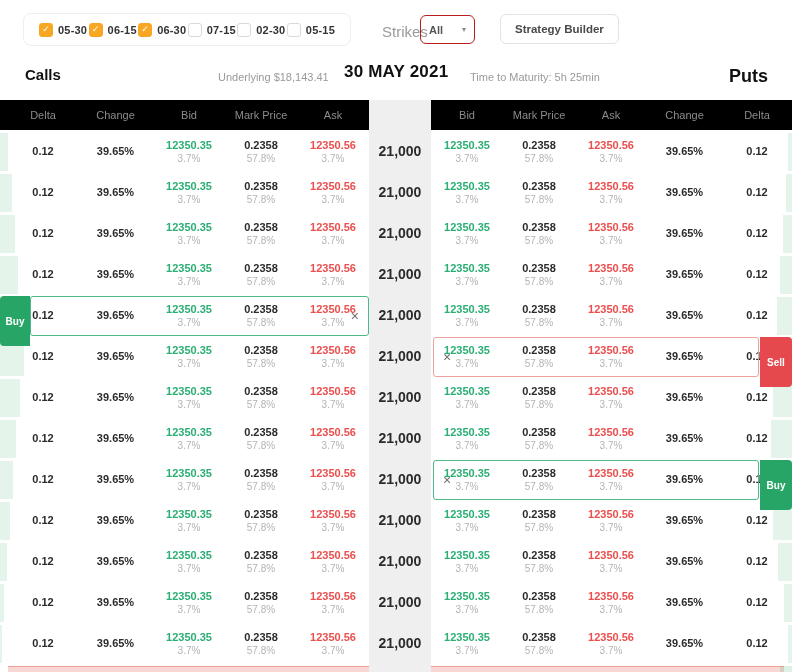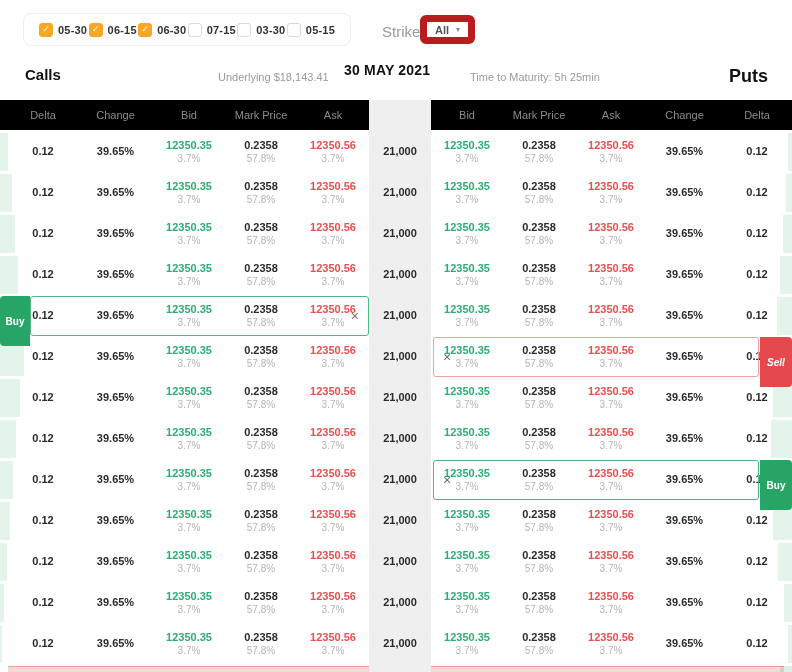--- a/index.html
+++ b/index.html
@@ -12,35 +12,35 @@
     border:1px solid #eeeeee; border-radius:8px; display:flex; align-items:center;
     justify-content:space-between; padding:0 15px; }
   .chk-item { display:flex; align-items:center; gap:5px; cursor:pointer; }
   .chk { width:14px; height:14px; border-radius:3px; display:flex; align-items:center;
     justify-content:center; font-size:9px; line-height:1; }
   .chk.on  { background:#f7a723; color:#fff; border:1px solid #f7a723; }
   .chk.off { background:#fff; color:transparent; border:1px solid #d9d9d9; }
   .chk-label { font-size:11px; font-weight:700; color:#333; letter-spacing:.2px; }
   .strikes-label { position:absolute; left:382px; top:23px; font-size:15px; color:#9a9a9a; }
   .strikes-select { position:absolute; left:420px; top:15px; width:55px; height:29px;
-    border:7px solid #b91c1c; border-radius:6px; display:flex; align-items:center;
+    border:1px solid #b91c1c; border-radius:6px; display:flex; align-items:center;
     justify-content:space-between; padding:0 8px; cursor:pointer; }
   .strikes-value { font-size:11px; color:#555; font-weight:600; }
   .caret { font-size:8px; color:#8a8a8a; }
   .builder-btn { position:absolute; left:500px; top:14px; height:30px;
     border:1px solid #e3e3e3; border-radius:6px; background:#fff; padding:0 14px;
     font-size:11.5px; font-weight:600; color:#4a4a4a; display:flex; align-items:center;
     cursor:pointer; }
 
   
   #summary { position:relative; height:40px; }
   .calls-lbl { position:absolute; left:25px; top:6px; font-size:15px; font-weight:700; color:#111; }
   .puts-lbl  { position:absolute; right:24px; top:6px; font-size:18px; font-weight:700; color:#111; }
   .underlying { position:absolute; left:218px; top:11px; font-size:11px; color:#9a9a9a; }
-  .exp-date  { position:absolute; left:344px; top:2px; font-size:14px; font-weight:800;
+  .exp-date  { position:absolute; left:344px; top:2px; font-size:17px; font-weight:800;
     color:#111; letter-spacing:.2px; }
   .maturity  { position:absolute; left:470px; top:11px; font-size:11px; color:#9a9a9a; }
 
   
   .grid-cols { display:grid;
     grid-template-columns:70px 75px 72px 72px 72px 62px 72px 72px 72px 75px 70px; }
   #thead { height:30px; background:#000000; margin-bottom:3px; padding:0 8px;
     align-items:center; }
   .th { font-size:11px; color:#8c8c8c; text-align:center; }
 
@@ -50,42 +50,42 @@
 
   .row { position:relative; height:38px; margin:0 8px 3px 8px; }
   .row-grid { position:relative; height:38px; }
   .cell { background:#fff; display:flex; flex-direction:column; align-items:center;
     justify-content:center; line-height:1.25; }
   .cell.strike-cell { background:transparent; }
   .num  { font-size:11px; font-weight:700; color:#2b2b2b; }
   .num.green { color:#2bae74; }
   .num.red   { color:#ea4f4e; }
   .sub  { font-size:10px; color:#b4b4b4; }
-  .strike-txt { font-size:11px; font-weight:700; color:#2b2b2b; }
+  .strike-txt { font-size:14px; font-weight:700; color:#2b2b2b; }
 
   .depth { position:absolute; top:0; height:38px; background:rgba(61,175,112,.14); z-index:1; }
   .depth.l { left:-8px; } .depth.r { right:-8px; }
 
   .selbox { position:absolute; top:-1px; height:40px; border-radius:3px; z-index:2; }
   .selbox.call { left:22px; width:339px; }
   .selbox.put  { left:425px; width:326px; }
   .selbox.green { border:1px solid #4fb888; }
   .selbox.red   { border:1px solid #eda29e; }
   .selbox .x { position:absolute; top:50%; transform:translateY(-50%); font-size:14px;
     color:#6f6f6f; cursor:pointer; line-height:1; }
   .selbox.call .x { right:9px; }
   .selbox.put  .x { left:9px; }
 
   .side-btn { position:absolute; top:-1px; height:50px; z-index:3; color:#fff;
     font-size:10px; font-weight:700; display:flex; align-items:center;
     justify-content:center; cursor:pointer; }
   .side-btn.left  { left:-8px;  width:30px; border-radius:4px 0 0 4px; }
   .side-btn.right { right:-8px; width:32px; border-radius:0 4px 4px 0; }
   .side-btn.buy  { background:#27a567; }
-  .side-btn.sell { background:#e5494d;font-style:italic; }
+  .side-btn.sell { background:#e5494d; }
 
   
   .partial { position:relative; height:9px; margin:0 8px; }
   .partial .seg { position:absolute; top:0; height:9px; background:#f9d7d4;
     border-top:1px solid #f2a09b; }
   .partial .seg.l { left:0; width:361px; }
   .partial .seg.r { left:423px; right:0; }
   .partial .gsliver { position:absolute; right:-8px; top:0; height:9px; width:12px;
     background:rgba(61,175,112,.18); }
 </style>
@@ -105,32 +105,33 @@
       <div class="chk-item">
         <span class="chk on">✓</span>
         <span class="chk-label">06-30</span>
       </div>
       <div class="chk-item">
         <span class="chk off"></span>
         <span class="chk-label">07-15</span>
       </div>
       <div class="chk-item">
         <span class="chk off"></span>
-        <span class="chk-label">03-30</span>
+        <span class="chk-label">02-30</span>
       </div>
       <div class="chk-item">
         <span class="chk off"></span>
         <span class="chk-label">05-15</span>
       </div>
     </div>
   <span class="strikes-label">Strikes</span>
   <div class="strikes-select">
     <span class="strikes-value">All</span>
     <span class="caret">▾</span>
   </div>
+  <button class="builder-btn">Strategy Builder</button>
 </div>
 
 <div id="summary">
   <span class="calls-lbl">Calls</span>
   <span class="underlying">Underlying $18,143.41</span>
   <span class="exp-date">30 MAY 2021</span>
   <span class="maturity">Time to Maturity: 5h 25min</span>
   <span class="puts-lbl">Puts</span>
 </div>
 

